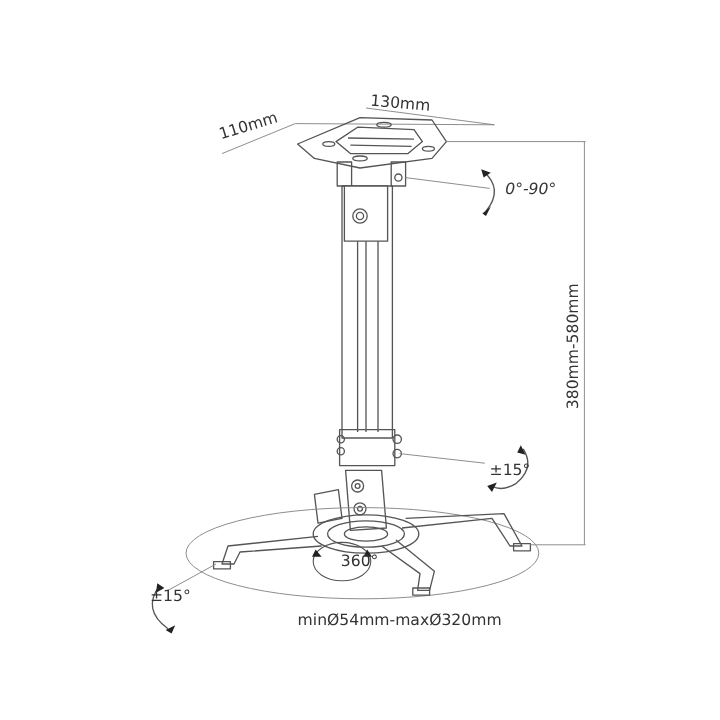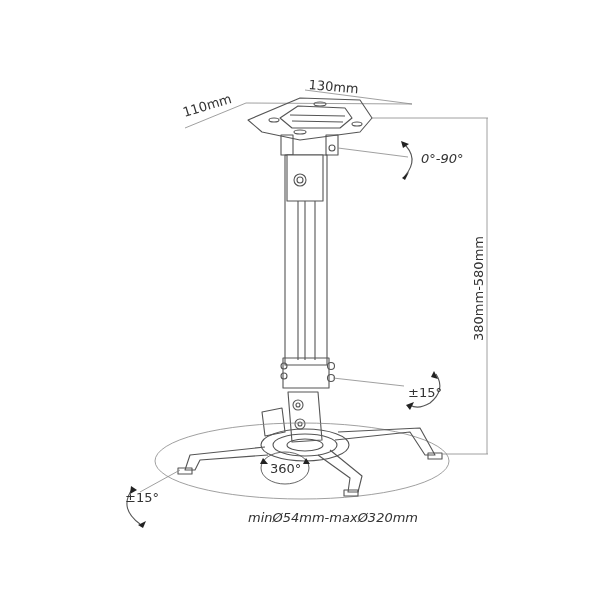--- a/index.html
+++ b/index.html
@@ -114,15 +114,15 @@
     <polygon points="263,458 268,464 260,464"></polygon>
     <polygon points="306,458 310,464 303,464"></polygon>
   </g>
 </svg>
 
 <span class="lbl rot-110" style="left:185px; top:106px;">110mm</span>
 <span class="lbl rot-130" style="left:308px; top:78px;">130mm</span>
 <span class="lbl" style="left:421px; top:152px;font-style:italic;">0°-90°</span>
 <span class="lbl rot-v" style="left:423px; top:282px; width:110px; text-align:center;">380mm-580mm</span>
 <span class="lbl" style="left:408px; top:386px;">±15°</span>
-<span class="lbl" style="left:270px; top:462px;">360°</span>
+<span class="lbl" style="left:284px; top:462px;">360°</span>
 <span class="lbl" style="left:125px; top:491px;">±15°</span>
-<span class="lbl" style="left:248px; top:511px;font-style:italic;">minØ54mm-maxØ320mm</span>
+<span class="lbl" style="left:248px; top:511px;">minØ54mm-maxØ320mm</span>
 
 </body></html>

